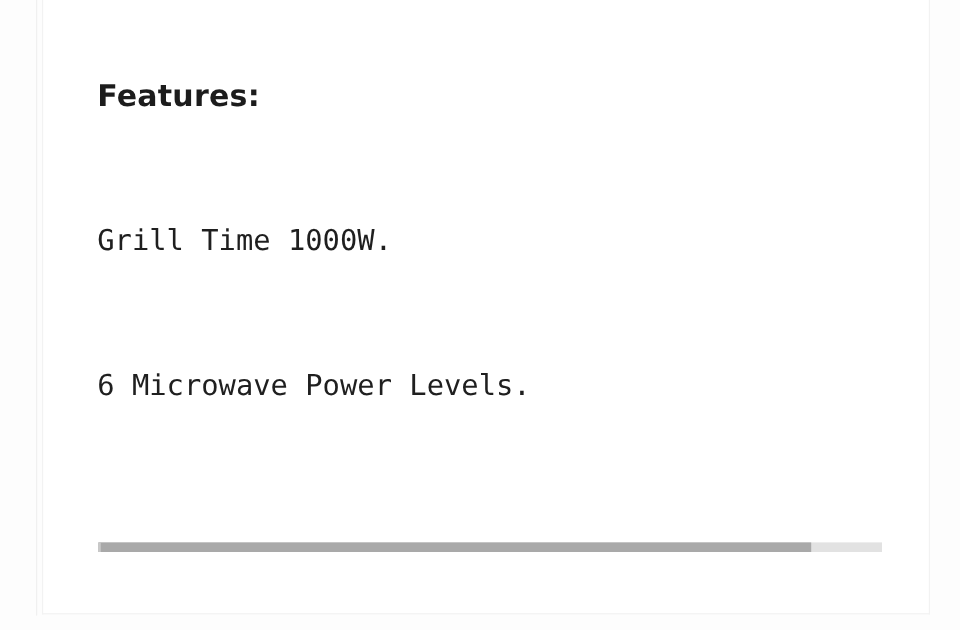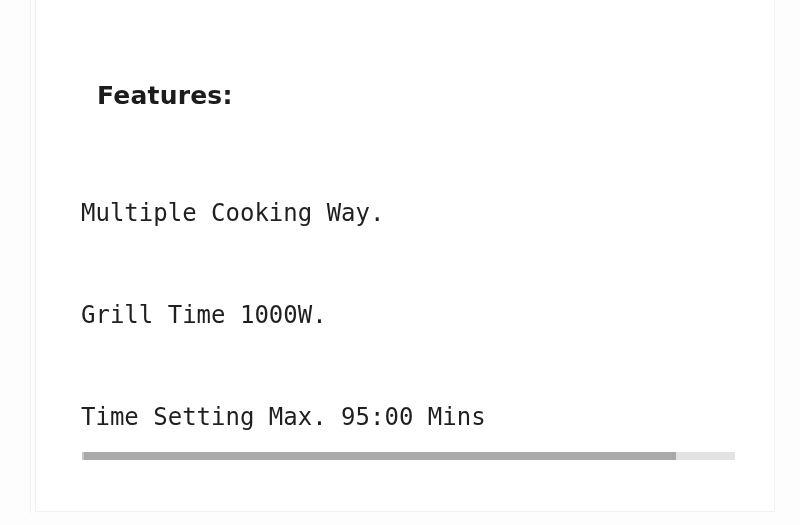--- a/index.html
+++ b/index.html
@@ -62,21 +62,21 @@
     white-space: pre;
   }
 
   .spec-heading {
     font-family: "DejaVu Sans", sans-serif;
     font-weight: bold;
     font-size: 25px;
     line-height: 45px;
     color: #1c1c1c;
     letter-spacing: 0.2px;
-    margin: 16px;
+    margin: 0;
     padding: 0;
     height: 45px;
   }
 
   .spec-line {
     font-family: "DejaVu Sans Mono", monospace;
     font-size: 24px;
     line-height: 45px;
     height: 45px;
     color: #1f1f1f;
@@ -126,25 +126,23 @@
 <div class="page-edge-rule"></div>
 
 <div class="detail-card">
   <div class="card-body">
 
     <div class="spec-scroller">
       <div class="spec-block">
 
         <div class="spec-heading">Features:</div>
 
-        <div class="spec-line">Multiple Cooking Way.</div>
 
         <div class="spec-line">Grill Time 1000W.</div>
 
-        <div class="spec-line">Time Setting Max. 95:00 Mins</div>
 
         <div class="spec-line">6 Microwave Power Levels.</div>
 
         
 
         
 
         
 
         

